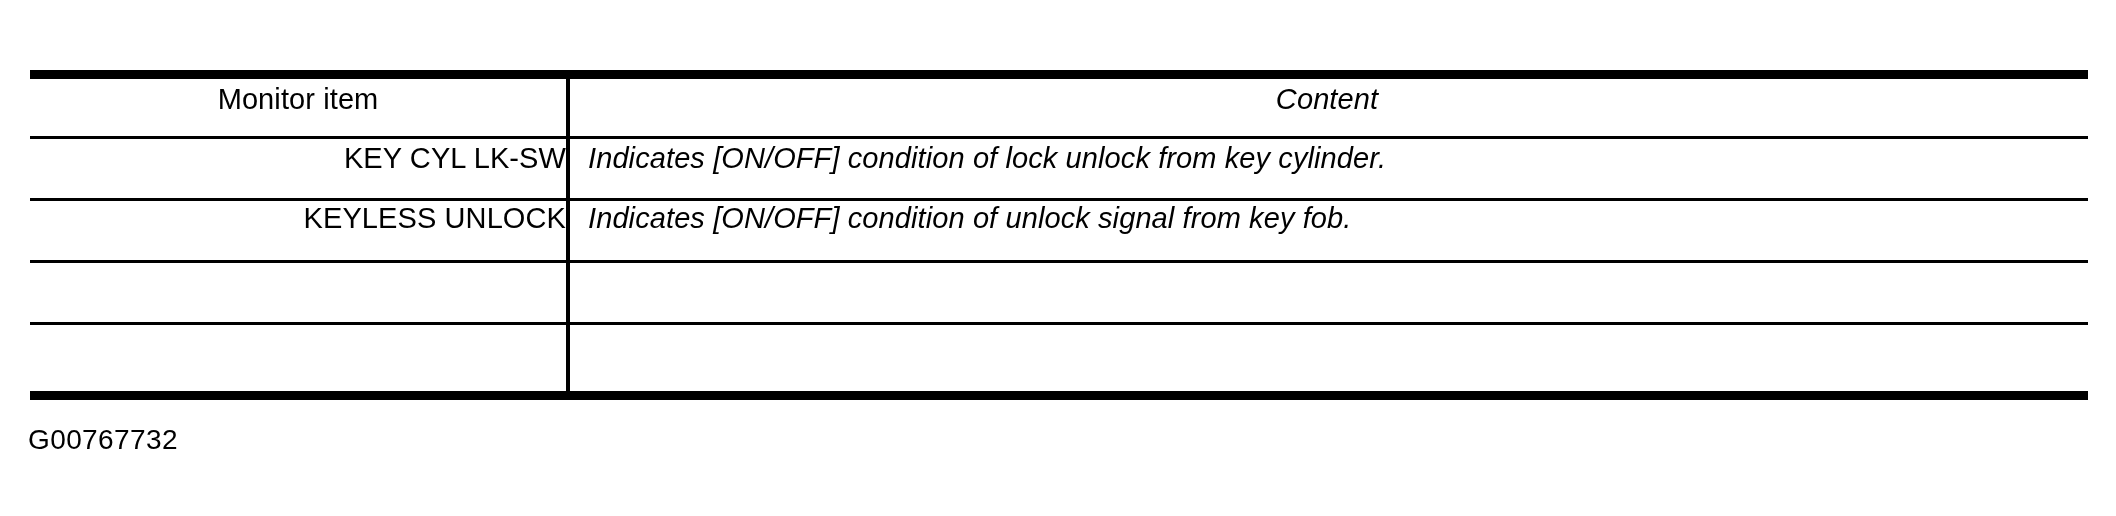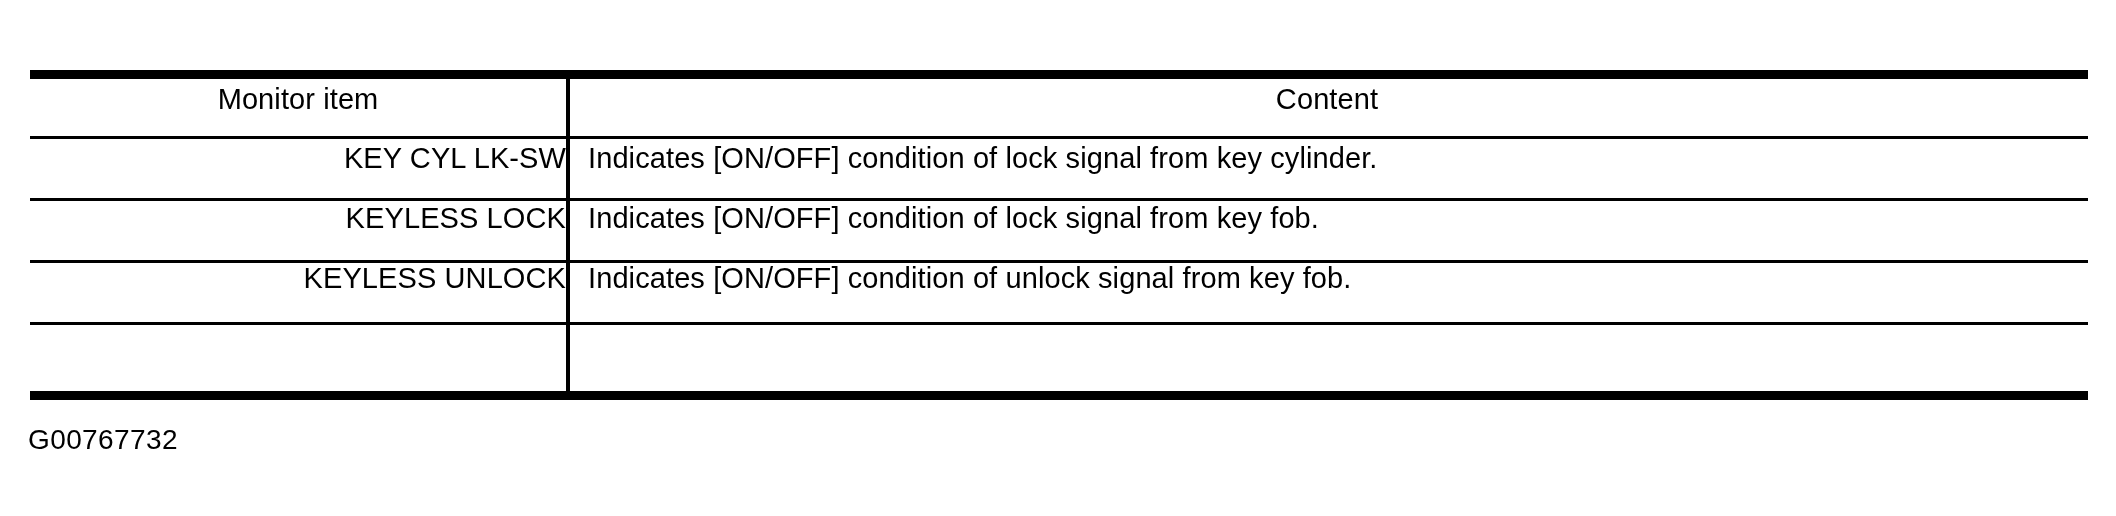--- a/index.html
+++ b/index.html
@@ -85,20 +85,21 @@
   .hsep.s2 { top: 198px; }
   .hsep.s3 { top: 260px; }
   .hsep.s4 { top: 322px; }
 
   .cell-monitor {
     width: 536px;
     text-align: center;
   }
   .cell-content {
     text-align: center;
+    font-style: italic;
   }
   .data-row .cell-monitor {
     text-align: right;
     padding-left: 28px;
   }
   .data-row .cell-content {
     text-align: left;
     padding-left: 22px;
   }
   .caption {
@@ -124,25 +125,21 @@
 
   <div class="table-wrap">
     <table class="spec-table">
       <tbody>
         <tr class="header-row">
           <td class="cell-monitor">Monitor item</td>
           <td class="cell-content">Content</td>
         </tr>
         <tr class="data-row">
           <td class="cell-monitor">KEY CYL LK-SW</td>
-          <td class="cell-content">Indicates [ON/OFF] condition of lock signal from key cylinder.</td>
-        </tr>
-        <tr class="data-row">
-          <td class="cell-monitor">KEYLESS LOCK</td>
-          <td class="cell-content">Indicates [ON/OFF] condition of lock signal from key fob.</td>
+          <td class="cell-content">Indicates [ON/OFF] condition of lock unlock from key cylinder.</td>
         </tr>
         <tr class="data-row">
           <td class="cell-monitor">KEYLESS UNLOCK</td>
           <td class="cell-content">Indicates [ON/OFF] condition of unlock signal from key fob.</td>
         </tr>
       </tbody>
     </table>
   </div>
 
   <div class="caption">G00767732</div>

